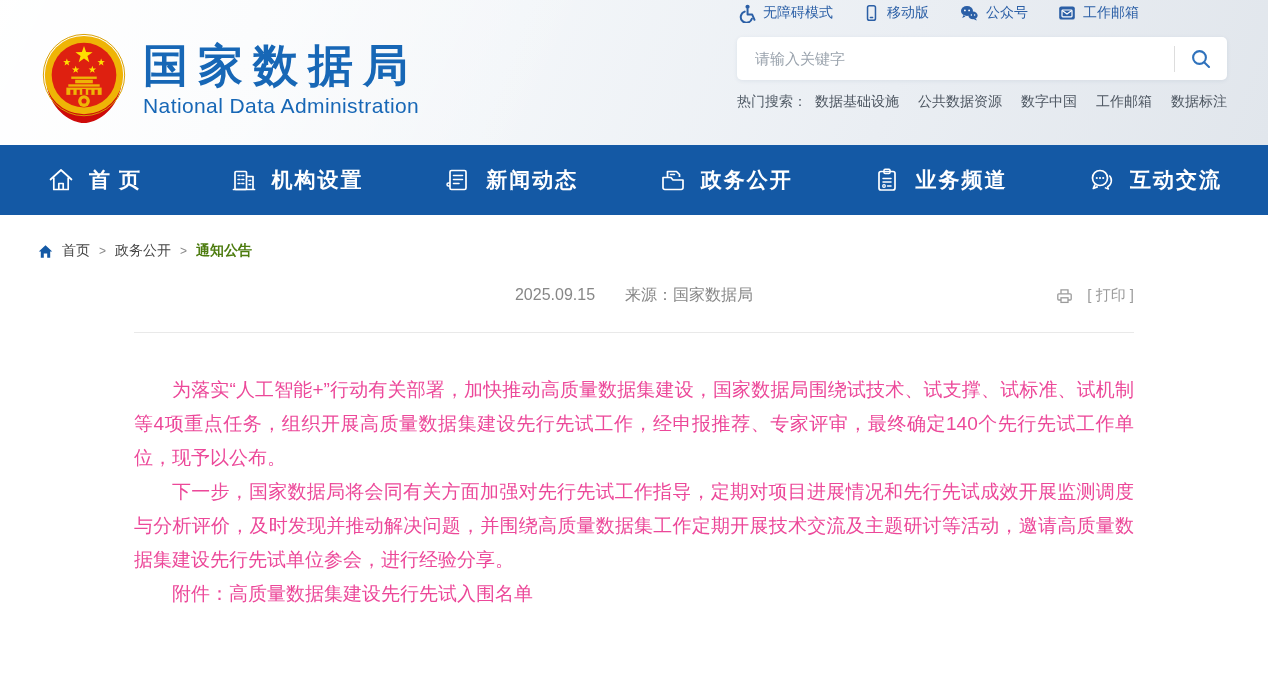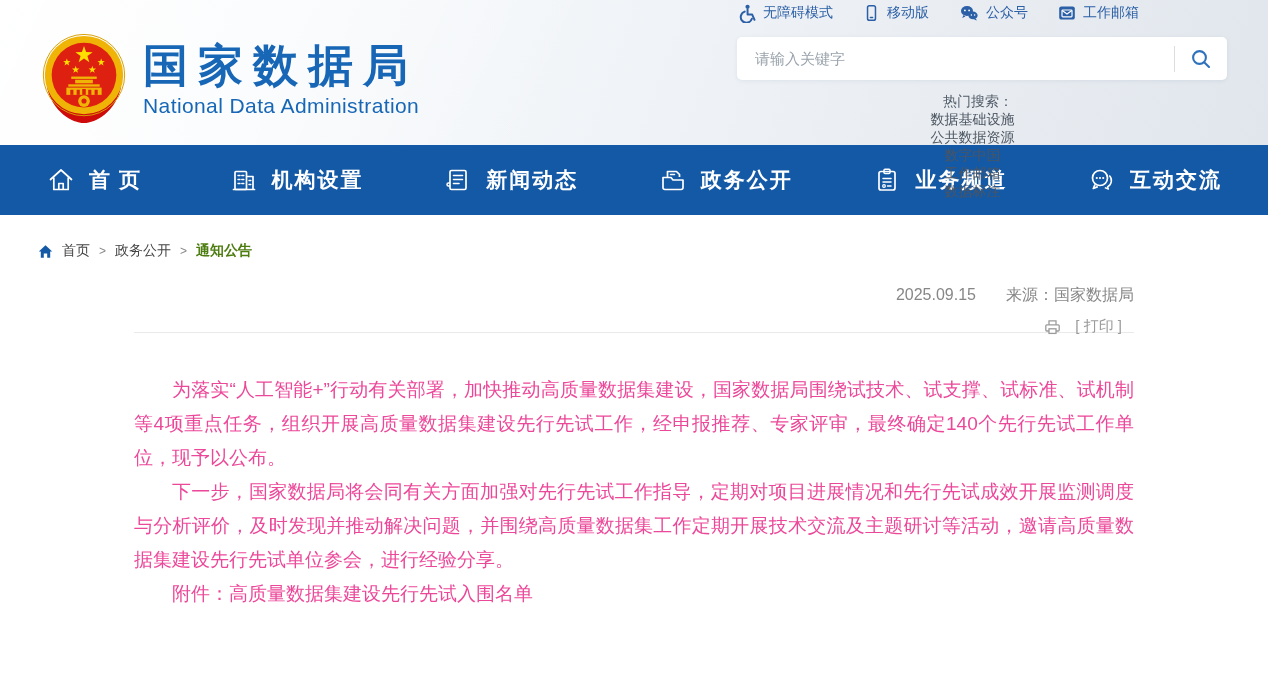--- a/index.html
+++ b/index.html
@@ -56,21 +56,21 @@
   }
   .search-box input::placeholder { color:#9aa3ad; }
   .search-divider { width:1px; height:26px; background:#ddd; }
   .search-btn {
     width:52px; height:100%; border:none; background:transparent;
     display:flex; align-items:center; justify-content:center; cursor:pointer;
   }
 
   .hot-search {
     margin-top:13px; display:flex; align-items:center;
-    font-size:14px; color:#545e69; white-space:nowrap;flex-direction:column;
+    font-size:14px; color:#545e69; white-space:nowrap;
   }
   .hot-search .hot-label { margin-right:8px; }
   .hot-search a {
     color:#4c5560; text-decoration:none; margin-right:19px; cursor:pointer;
   }
 
   
   .main-nav {
     height:70px; background:#1459A5;
     display:flex; align-items:center; justify-content:space-between;
@@ -95,27 +95,27 @@
   .breadcrumb .crumb-current { color:#4d7c0f; font-weight:bold; }
 
   
   .article-wrap { width:1000px; margin:0 auto; }
   .article-title {
     margin-top:29px; text-align:center;
     font-size:30px; font-weight:bold; color:#333; letter-spacing:1px;
   }
   .meta-row { position:relative; margin-top:25px; height:20px; }
   .meta-center {
-    text-align:right; font-size:16px; color:#878787;
+    text-align:center; font-size:16px; color:#878787;
   }
   .meta-date { margin-right:30px; }
   .print-link {
-    position:absolute; right:12px; top:1px;
+    position:absolute; right:0; top:1px;
     display:flex; align-items:center; gap:14px;
-    font-size:15px; color:#9b9b9b; text-decoration:none; cursor:pointer;margin-top:31px;
+    font-size:15px; color:#9b9b9b; text-decoration:none; cursor:pointer;
   }
   .article-divider { margin-top:27px; border:none; border-top:1px solid #e9e9e9; }
   .article-body {
     margin-top:40px;
     font-size:19px; line-height:34px; color:#ec4899;
     text-align:justify;
   }
   .article-body p { margin:0; text-indent:2em; }
 </style>
 </head>

